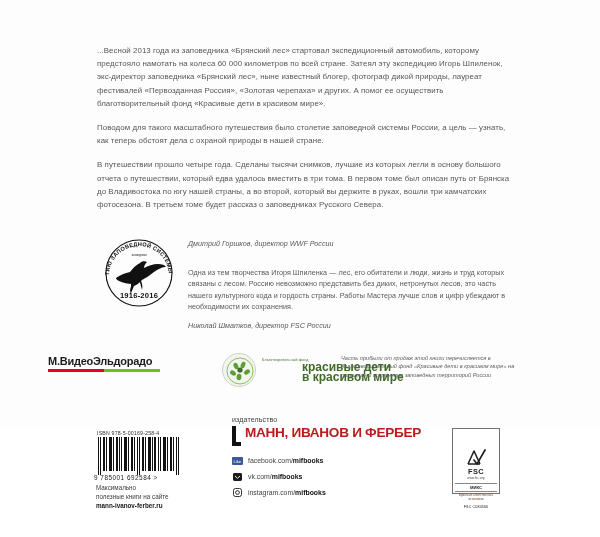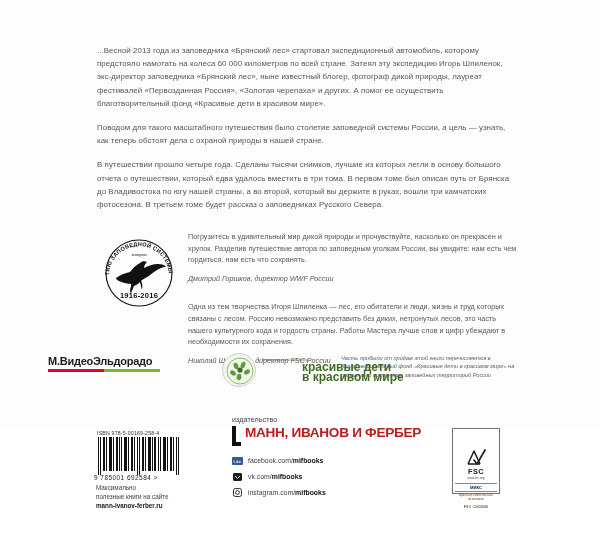--- a/index.html
+++ b/index.html
@@ -250,21 +250,20 @@
                  C28,50 23,49 19,47 C17,46 16,45 16,44 Z"></path>
         <path d="M33,50 C33,54 32,58 30,61 C31,57 31,53 31,50 Z"></path>
         <path d="M40,45 C42,48 43,52 42,56 C41,52 40,48 39,46 Z"></path>
       </g>
       <text x="39" y="64" text-anchor="middle" font-family="Liberation Sans, sans-serif" font-size="7.6" font-weight="bold" fill="#111" letter-spacing="0.2">1916-2016</text>
     </svg>
   </div>
 
   <div class="quotes">
     <div class="quote-block">
-      <div class="quote-text">Погрузитесь в удивительный мир дикой природы и прочувствуйте, насколько он прекрасен и хрупок. Разделив путешествие автора по заповедным уголкам России, вы увидите: нам есть чем гордиться, нам есть что сохранять.</div>
       <div class="quote-author">Дмитрий Горшков, директор WWF России</div>
     </div>
     <div class="quote-block">
       <div class="quote-text">Одна из тем творчества Игоря Шпиленка — лес, его обитатели и люди, жизнь и труд которых связаны с лесом. Россию невозможно представить без диких, нетронутых лесов, это часть нашего культурного кода и гордость страны. Работы Мастера лучше слов и цифр убеждают в необходимости их сохранения.</div>
       <div class="quote-author">Николай Шматков, директор FSC России</div>
     </div>
   </div>
 
   <div class="logos-row">
 

